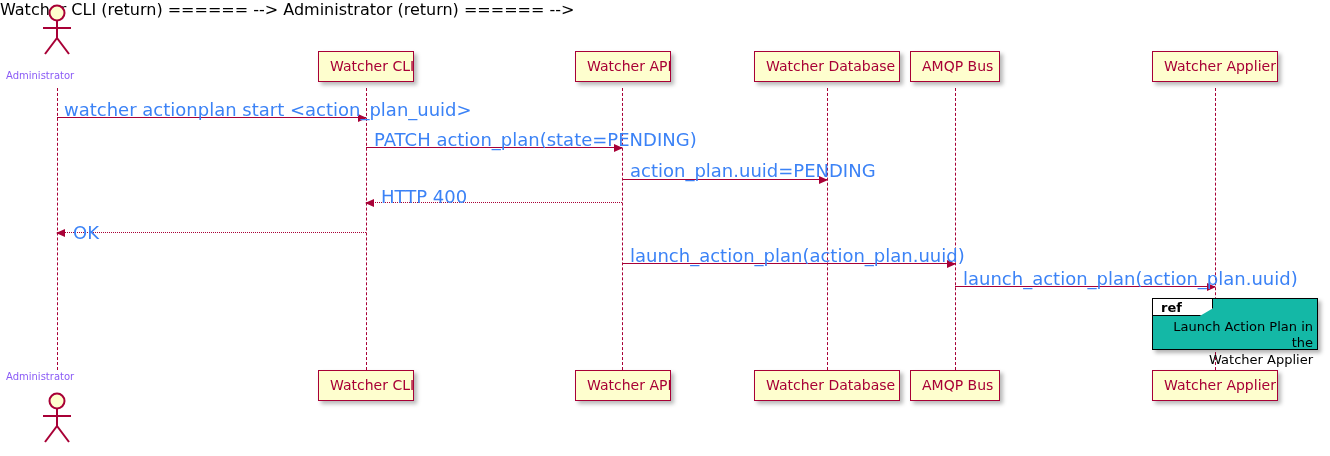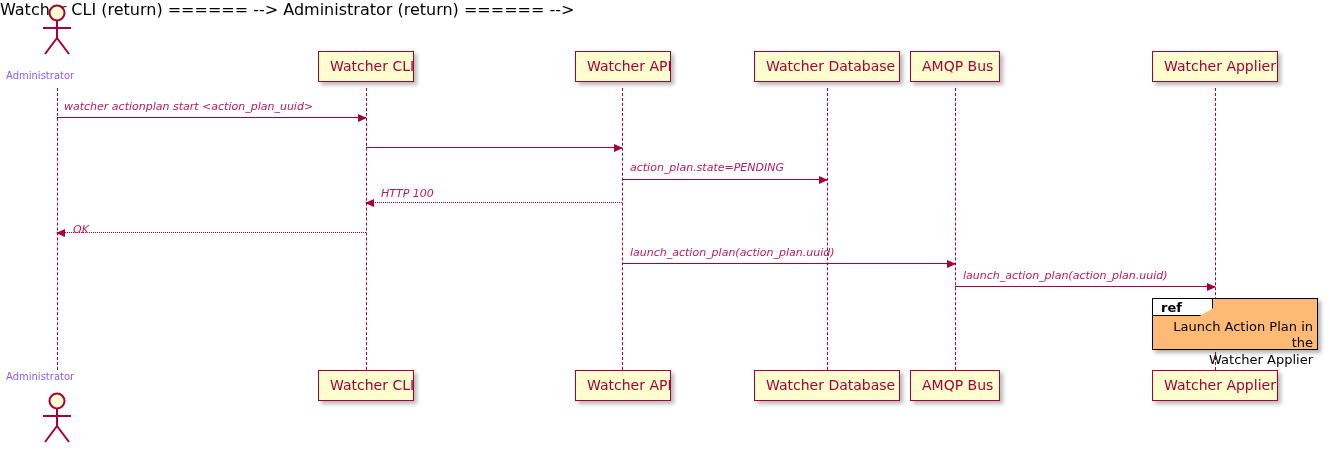--- a/index.html
+++ b/index.html
@@ -82,33 +82,32 @@
     border-left: 9px solid #A80036;
   }
   .arrowhead.left {
     left: -1px;
     border-top: 4.5px solid transparent;
     border-bottom: 4.5px solid transparent;
     border-right: 9px solid #A80036;
   }
   .msg-label {
     position: absolute;
-    font-size: 11px;
-    color: #be185d;
+    font-size: 18px;
+    color: #3b82f6;
     white-space: nowrap;
     line-height: 1;
     z-index: 4;
-    font-style: italic;
   }
 
   
   .ref-box {
     position: absolute;
     box-sizing: border-box;
-    background: #fdba74;
+    background: #14b8a6;
     border: 1.5px solid #000000;
     box-shadow: 3px 3px 4px rgba(0,0,0,0.30);
     z-index: 6;
   }
   .ref-tab {
     position: absolute;
     left: 0;
     top: 0;
     height: 17px;
     width: 60px;
@@ -193,32 +192,33 @@
   
   <div class="msg" style="left:57px; top:117px; width:309px;">
     <span class="arrowhead right"></span>
   </div>
   <div class="msg-label" style="left:64px; top:101px;">watcher actionplan start &lt;action_plan_uuid&gt;</div>
 
   
   <div class="msg" style="left:366px; top:147px; width:256px;">
     <span class="arrowhead right"></span>
   </div>
+  <div class="msg-label" style="left:374px; top:131px;">PATCH action_plan(state=PENDING)</div>
 
   
   <div class="msg" style="left:622px; top:179px; width:205px;">
     <span class="arrowhead right"></span>
   </div>
-  <div class="msg-label" style="left:630px; top:162px;">action_plan.state=PENDING</div>
+  <div class="msg-label" style="left:630px; top:162px;">action_plan.uuid=PENDING</div>
 
    Watcher CLI (return) ====== --&gt;
   <div class="msg dotted" style="left:366px; top:202px; width:256px;">
     <span class="arrowhead left"></span>
   </div>
-  <div class="msg-label" style="left:381px; top:188px;">HTTP 100</div>
+  <div class="msg-label" style="left:381px; top:188px;">HTTP 400</div>
 
    Administrator (return) ====== --&gt;
   <div class="msg dotted" style="left:57px; top:232px; width:309px;">
     <span class="arrowhead left"></span>
   </div>
   <div class="msg-label" style="left:73px; top:224px;">OK</div>
 
   
   <div class="msg" style="left:622px; top:263px; width:333px;">
     <span class="arrowhead right"></span>

